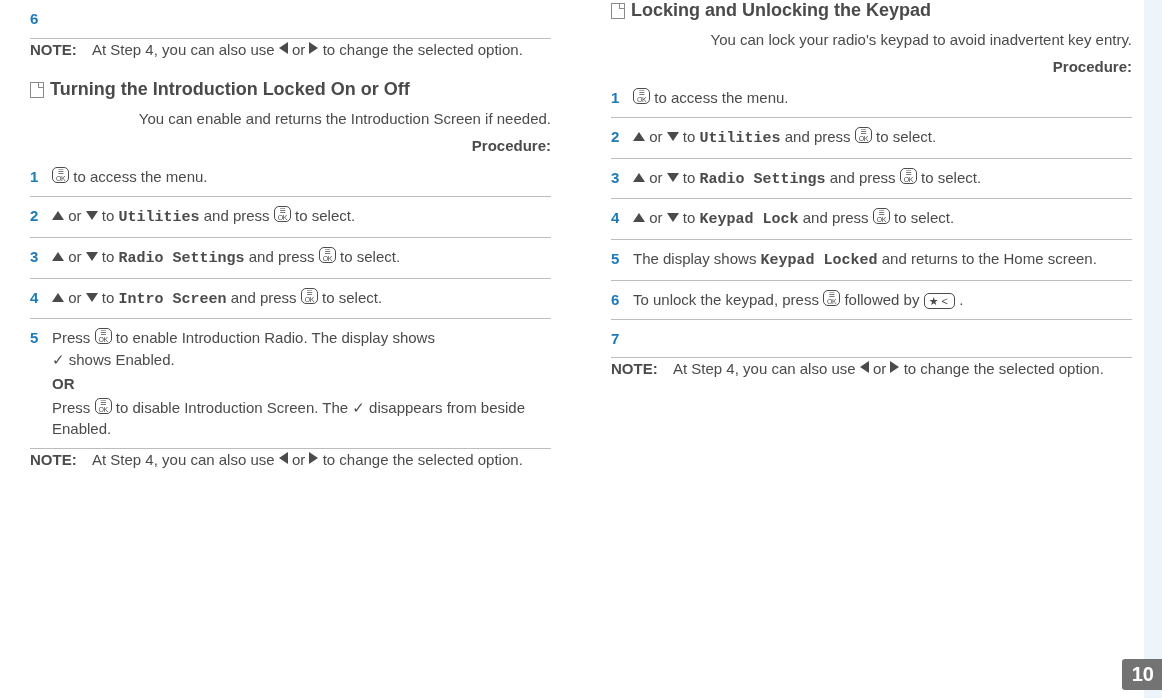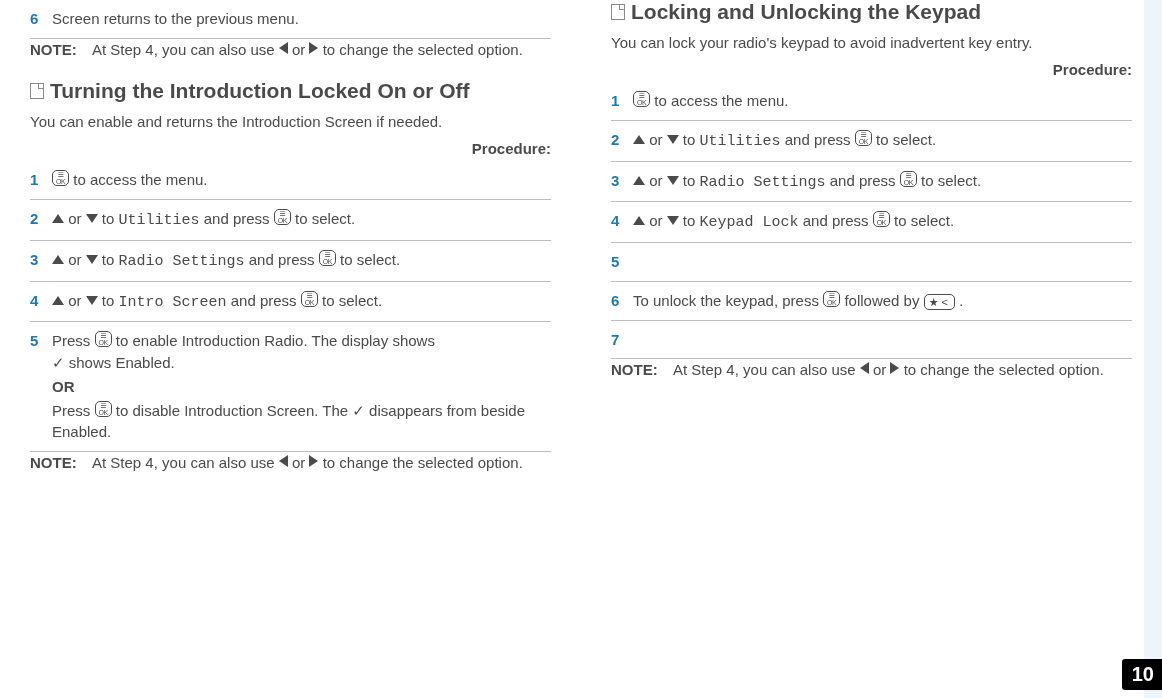--- a/index.html
+++ b/index.html
@@ -45,45 +45,45 @@
     line-height: 1.5;
     display:flex;
   }
   .note-label { font-weight: bold; width: 62px; flex-shrink:0;}
   .note-body { flex:1; }
 
   .section-head {
     margin-top: 18px;
     margin-bottom: 6px;
     font-weight: bold;
-    font-size: 21px;
+    font-size: 18px;
     color: #4a4a4a;
     display:flex;
     align-items:center;
   }
   .doc-icon {
     display:inline-block;
     width:12px; height:14px;
     border:1px solid #8a8a8a;
     margin-right:6px;
     position:relative;
   }
   .doc-icon::after{
     content:"";
     position:absolute;
     top:0; right:0;
     width:4px; height:4px;
     border-left:1px solid #8a8a8a;
     border-bottom:1px solid #8a8a8a;
     background:#fff;
   }
-  .lead { margin: 8px 0 6px 0; line-height:1.4;}
+  .lead { margin: 8px 0 6px 0; line-height:1.4;text-align:right;}
   .proc-label { font-weight: bold; margin: 8px 0 4px 0; text-align: right; }
 
-  .mono { font-family: "Courier New", monospace; }
+  .mono { font-family: "Courier New", monospace; font-weight: bold; }
 
   .key-ok {
     display:inline-block;
     border:1.2px solid #4b4b4b;
     border-radius:5px;
     padding:0 3px;
     font-size:9px;
     line-height:11px;
     vertical-align:1px;
     font-family: Arial,sans-serif;
@@ -110,21 +110,21 @@
   .tri-down { border-left:6px solid transparent; border-right:6px solid transparent; border-top:9px solid #4b4b4b;}
   .check { font-family: Arial; }
 
   .or-block { margin:2px 0;}
   .or-line { font-weight:bold; }
 
   .page-tab {
     position:absolute;
     right:0;
     bottom:8px;
-    background:#000000;
+    background:#737373;
     color:#fff;
     font-weight:bold;
     font-size:20px;
     padding:4px 8px 4px 10px;
     border-top-left-radius:3px;
     border-bottom-left-radius:3px;
   }
   .side-stripe{
     position:absolute;
     right:0; top:0; bottom:0;
@@ -136,21 +136,20 @@
 <body>
 
 <div class="side-stripe"></div>
 
 <div class="page">
 
   <div class="col col-left">
 
     <div class="step-row first-top">
       <div class="step-num">6</div>
-      <div class="step-body">Screen returns to the previous menu.</div>
     </div>
 
     <div class="note">
       <div class="note-label">NOTE:</div>
       <div class="note-body">
         <span>At Step 4, you can also use </span>
         <span class="tri tri-left"></span>
         <span> or </span>
         <span class="tri tri-right"></span>
         <span> to change the selected option.</span>
@@ -307,20 +306,25 @@
         <span> to </span>
         <span class="mono">Keypad Lock</span>
         <span> and press </span>
         <span class="key-ok"></span>
         <span> to select.</span>
       </div>
     </div>
 
     <div class="step-row">
       <div class="step-num">5</div>
+      <div class="step-body">
+        <span>The display shows </span>
+        <span class="mono">Keypad Locked</span>
+        <span> and returns to the Home screen.</span>
+      </div>
     </div>
 
     <div class="step-row">
       <div class="step-num">6</div>
       <div class="step-body">
         <span>To unlock the keypad, press </span>
         <span class="key-ok"></span>
         <span> followed by </span>
         <span class="key-star">★ &lt;</span>
         <span>.</span>

